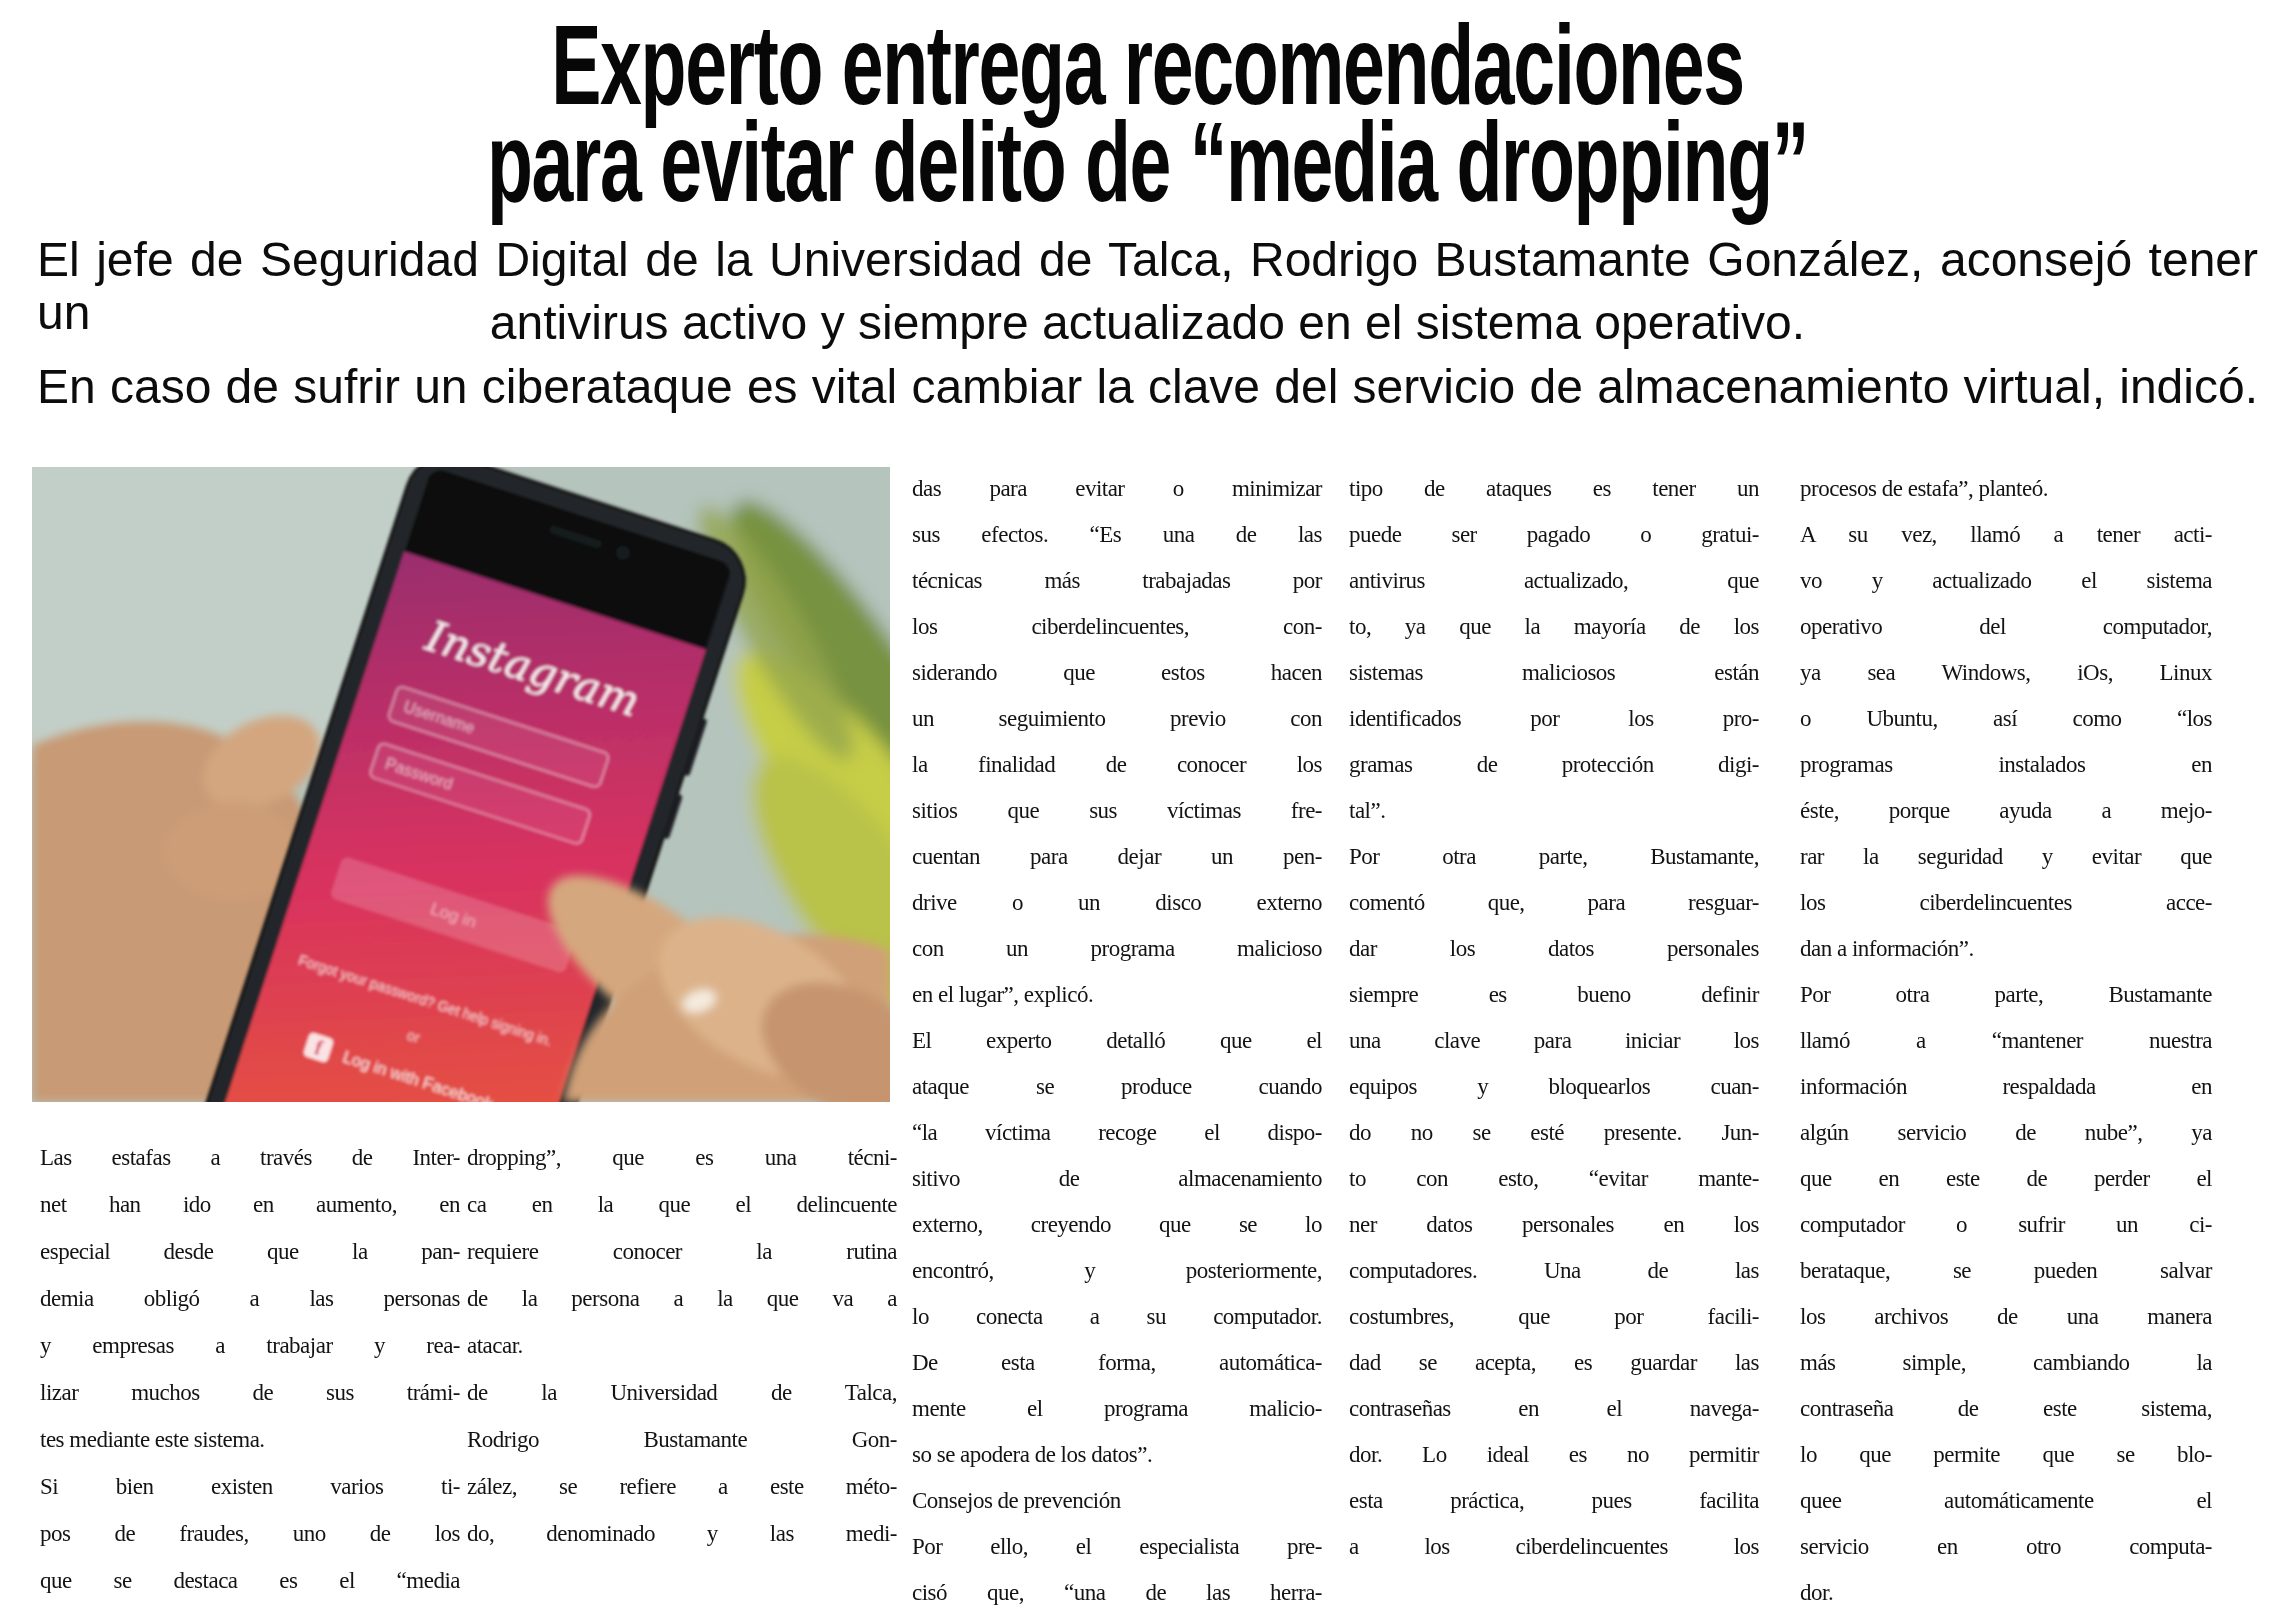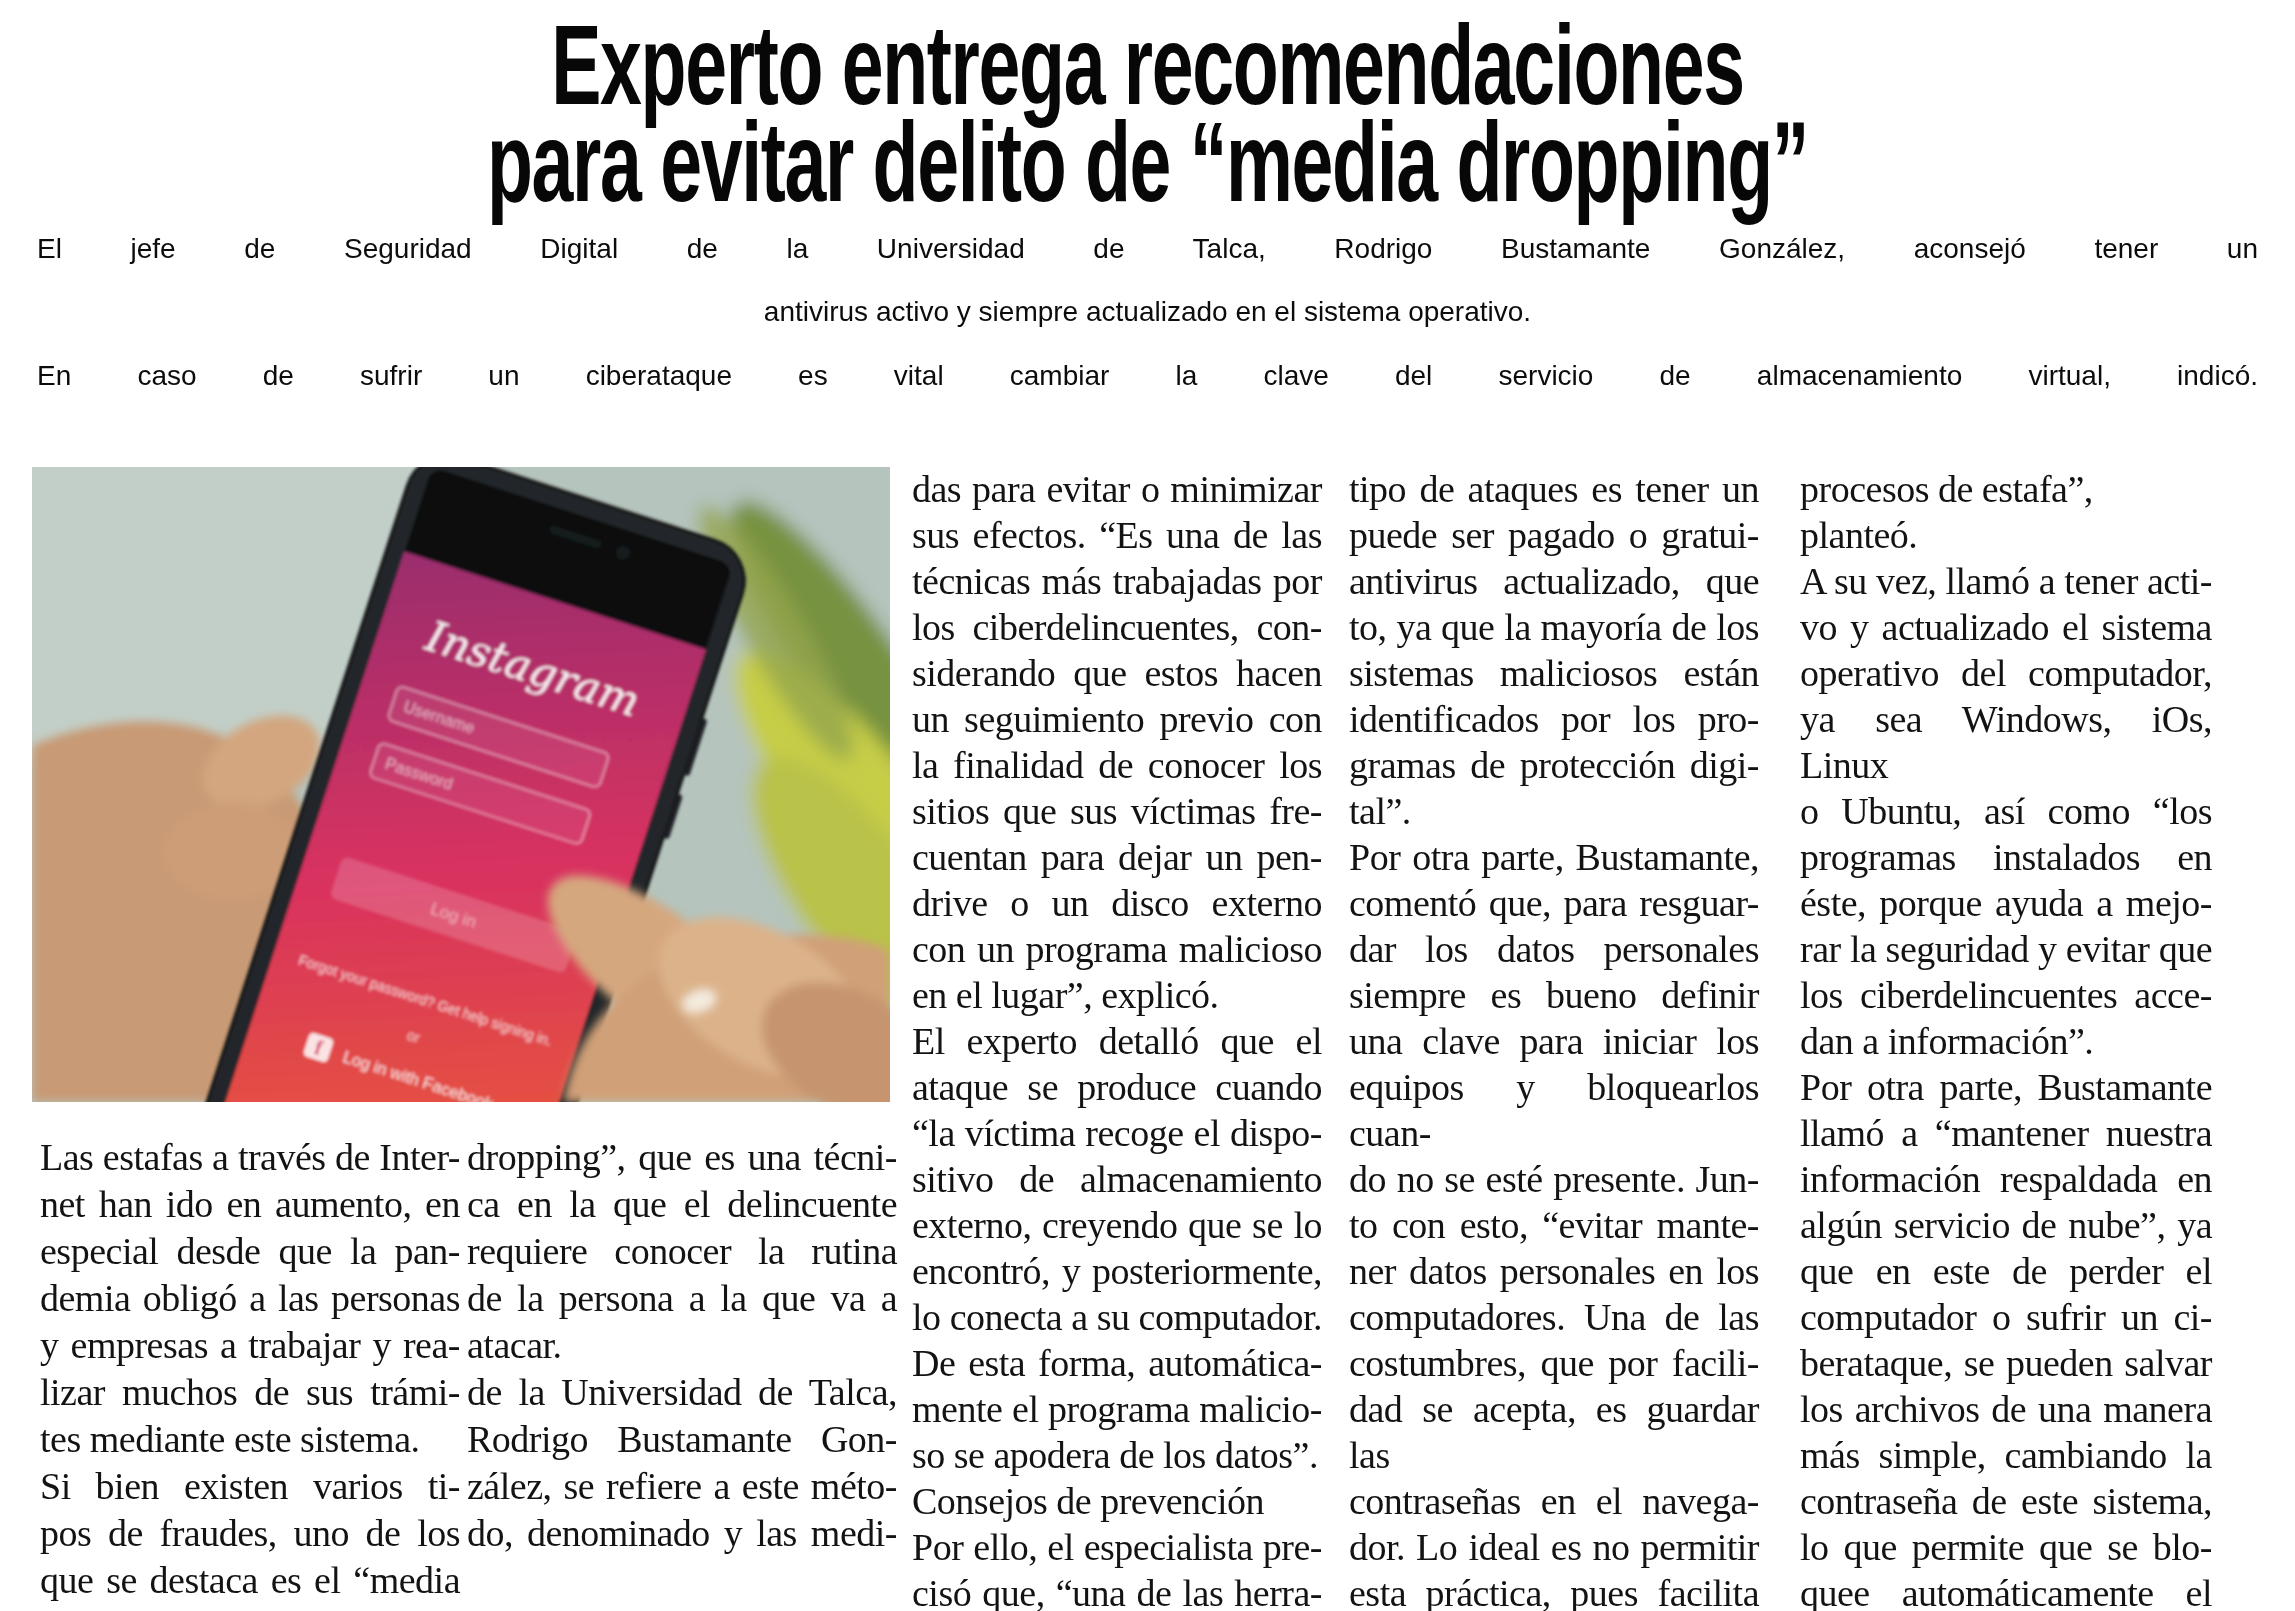--- a/index.html
+++ b/index.html
@@ -3,27 +3,27 @@
 <meta charset="utf-8">
 <style>
   html,body{margin:0;padding:0;background:#ffffff;width:2295px;height:1612px;overflow:hidden;}
   .abs{position:absolute;}
   
   .headline{left:0;width:2295px;text-align:center;font-family:"Liberation Sans",sans-serif;
     font-weight:bold;font-size:114px;line-height:1;color:#070707;letter-spacing:-2px;
     transform:scaleX(0.66);transform-origin:50% 0;white-space:nowrap;}
   #hl1{top:8px;} #hl2{top:105px;}
   
-  .deck{left:37px;width:2221px;font-family:"Liberation Sans",sans-serif;font-size:28px;
+  .deck{left:37px;width:2221px;font-family:"Liberation Sans",sans-serif;font-size:48px;
     line-height:1.1;color:#0c0c0c;font-weight:normal;}
   #deck1{top:234px;text-align:justify;text-align-last:justify;white-space:nowrap0;}
   #deck2{top:297px;text-align:center;}
   #deck3{top:361px;text-align:justify;text-align-last:justify;}
   
-  .newscol{position:absolute;font-family:"Liberation Serif",serif;font-size:38px;
+  .newscol{position:absolute;font-family:"Liberation Serif",serif;font-size:23px;
     color:#131313;letter-spacing:-0.5px;}
   .lh-main{line-height:46px;top:466px;height:1146px;}
   .lh-low{line-height:47px;top:1134px;height:475px;}
   .bline{text-align:justify;text-align-last:justify;}
   .bline.flush{text-align:left;text-align-last:left;}
   
   #photo{left:32px;top:467px;width:858px;height:635px;overflow:hidden;background:#b5c4bd;}
   #photo svg{display:block;}
 </style>
 </head>

